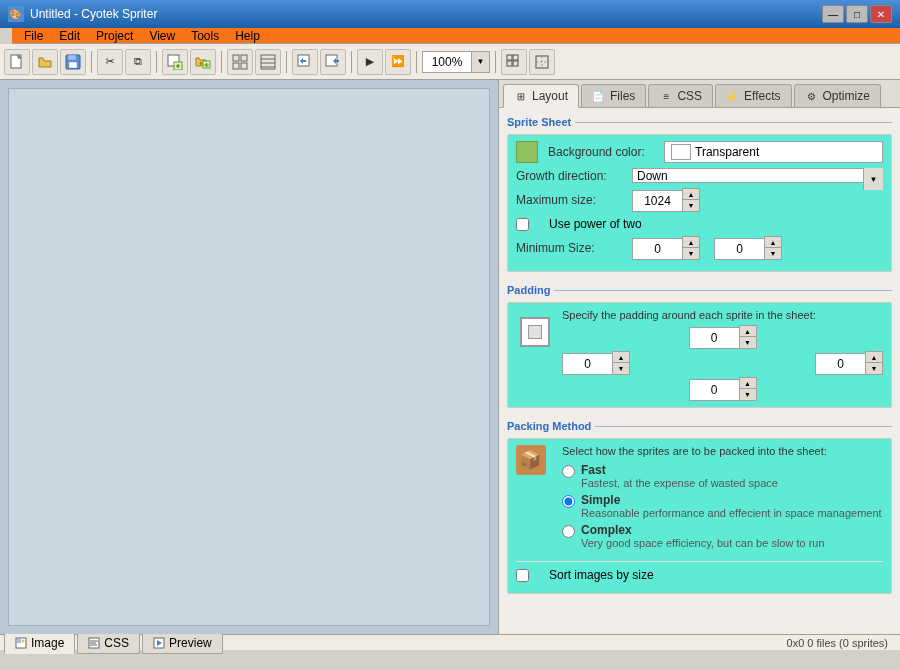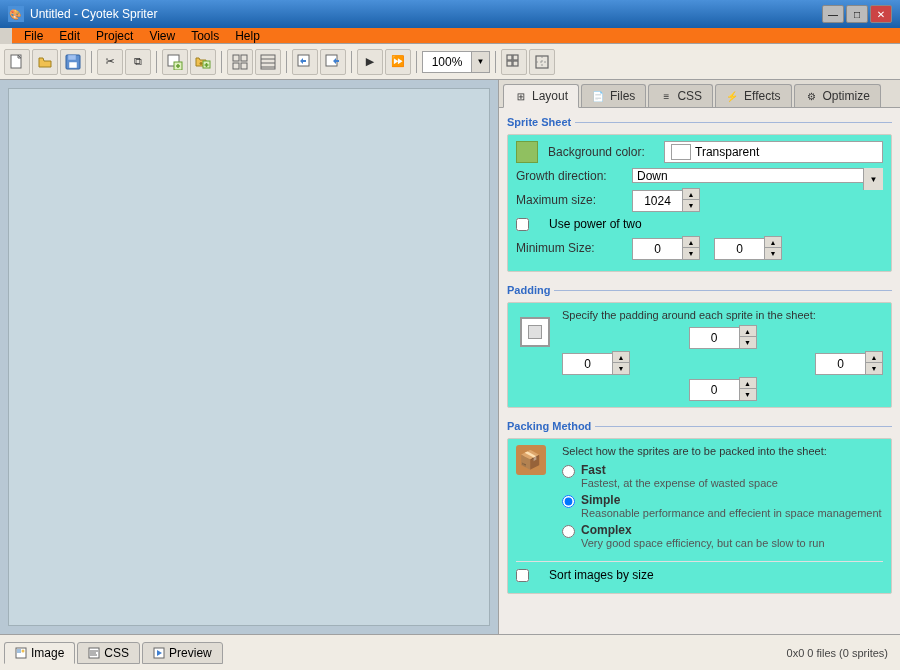--- a/index.html
+++ b/index.html
@@ -405,21 +405,21 @@
       border-radius: 3px;
       display: flex;
       align-items: center;
       justify-content: center;
       font-size: 18px;
       margin-right: 8px;
     }
 
     
     .status-bar {
-      height: 36px;
+      height: 16px;
       background: #f0ece4;
       border-top: 1px solid #a0a0a0;
       display: flex;
       align-items: center;
       padding: 0 4px;
       gap: 2px;
     }
     .status-tab {
       padding: 3px 10px;
       background: #e0dcd4;

